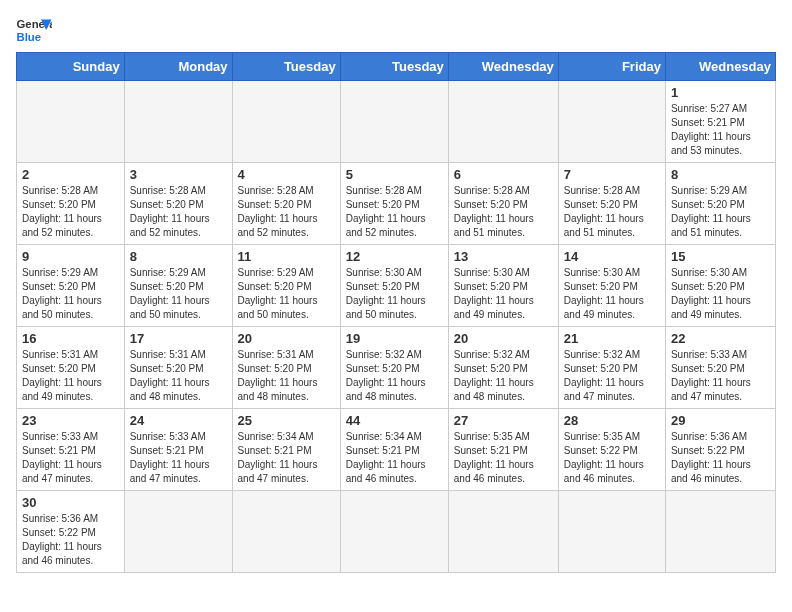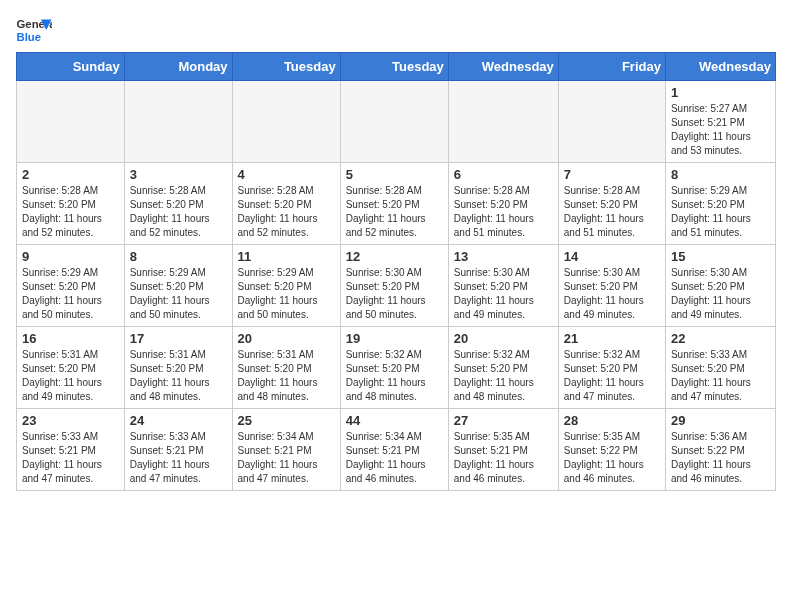--- a/index.html
+++ b/index.html
@@ -232,14 +232,26 @@
         </td>
         <td>
           <span class="day-number">28</span>
           <div class="day-info">Sunrise: 5:35 AM<br>Sunset: 5:22 PM<br>Daylight: 11 hours<br>and 46 minutes.</div>
         </td>
         <td>
           <span class="day-number">29</span>
           <div class="day-info">Sunrise: 5:36 AM<br>Sunset: 5:22 PM<br>Daylight: 11 hours<br>and 46 minutes.</div>
         </td>
       </tr>
+      <tr>
+        <td>
+          <span class="day-number">30</span>
+          <div class="day-info">Sunrise: 5:36 AM<br>Sunset: 5:22 PM<br>Daylight: 11 hours<br>and 46 minutes.</div>
+        </td>
+        <td class="empty"></td>
+        <td class="empty"></td>
+        <td class="empty"></td>
+        <td class="empty"></td>
+        <td class="empty"></td>
+        <td class="empty"></td>
+      </tr>
     </tbody>
 </table>
 
 </body></html>

